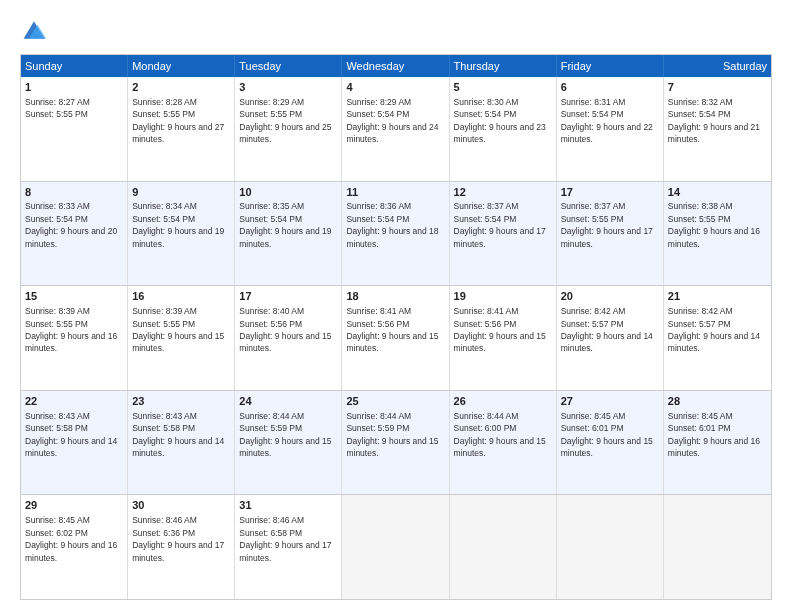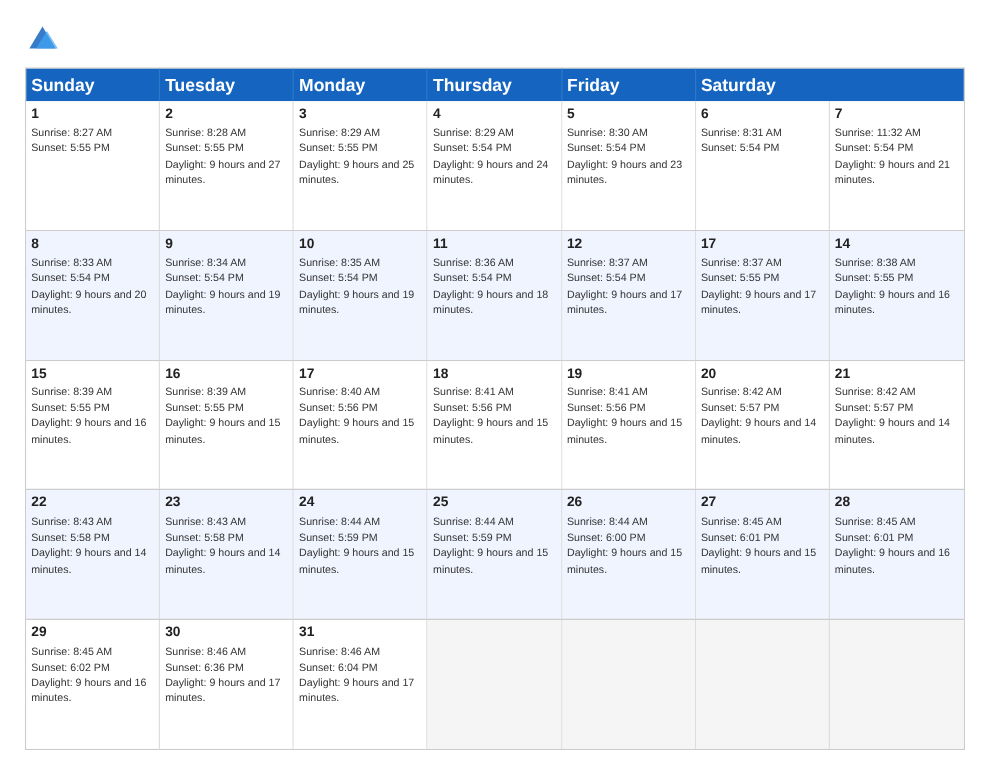--- a/index.html
+++ b/index.html
@@ -59,27 +59,27 @@
       flex-direction: column;
       border: 1px solid #ccc;
     }
     .calendar-header {
       display: grid;
       grid-template-columns: repeat(7, 1fr);
       background: #1565c0;
     }
     .calendar-header-cell {
       color: #fff;
-      font-size: 14px;
-      font-weight: bold;
+      font-size: 11px;
+      font-weight: normal;
       padding: 5px 4px;
       text-align: left;
       border-right: 1px solid #2979c8;
     }
-    .calendar-header-cell:last-child { border-right: none; }
+    .calendar-header-cell:last-child { border-right: none; text-align: right; }
     .calendar-body {
       flex: 1;
       display: flex;
       flex-direction: column;
     }
     .calendar-row {
       display: grid;
       grid-template-columns: repeat(7, 1fr);
       flex: 1;
       border-top: 1px solid #ccc;
@@ -128,22 +128,23 @@
     </div>
     <div class="title-block">
       <div class="main-title"></div>
       <div class="subtitle"></div>
     </div>
   </div>
 
   <div class="calendar">
     <div class="calendar-header">
     <div class="calendar-header-cell">Sunday</div>
+        <div class="calendar-header-cell">Monday</div>
         <div class="calendar-header-cell">Tuesday</div>
-        <div class="calendar-header-cell">Monday</div>
+        <div class="calendar-header-cell">Wednesday</div>
         <div class="calendar-header-cell">Thursday</div>
         <div class="calendar-header-cell">Friday</div>
         <div class="calendar-header-cell">Saturday</div>
       </div>
     <div class="calendar-body">
     <div class="calendar-row">
           <div class="cell">
           <span class="cell-day">1</span>
           <span class="cell-info">Sunrise: 8:27 AM</span><br>
           <span class="cell-info">Sunset: 5:55 PM</span><br>
@@ -169,24 +170,25 @@
           <div class="cell">
           <span class="cell-day">5</span>
           <span class="cell-info">Sunrise: 8:30 AM</span><br>
           <span class="cell-info">Sunset: 5:54 PM</span><br>
           <span class="cell-info">Daylight: 9 hours and 23 minutes.</span>
         </div>
           <div class="cell">
           <span class="cell-day">6</span>
           <span class="cell-info">Sunrise: 8:31 AM</span><br>
           <span class="cell-info">Sunset: 5:54 PM</span><br>
+          <span class="cell-info">Daylight: 9 hours and 22 minutes.</span>
         </div>
           <div class="cell">
           <span class="cell-day">7</span>
-          <span class="cell-info">Sunrise: 11:32 AM</span><br>
+          <span class="cell-info">Sunrise: 8:32 AM</span><br>
           <span class="cell-info">Sunset: 5:54 PM</span><br>
           <span class="cell-info">Daylight: 9 hours and 21 minutes.</span>
         </div>
         </div>
         <div class="calendar-row">
           <div class="cell">
           <span class="cell-day">8</span>
           <span class="cell-info">Sunrise: 8:33 AM</span><br>
           <span class="cell-info">Sunset: 5:54 PM</span><br>
           <span class="cell-info">Daylight: 9 hours and 20 minutes.</span>
@@ -325,21 +327,21 @@
         </div>
           <div class="cell">
           <span class="cell-day">30</span>
           <span class="cell-info">Sunrise: 8:46 AM</span><br>
           <span class="cell-info">Sunset: 6:36 PM</span><br>
           <span class="cell-info">Daylight: 9 hours and 17 minutes.</span>
         </div>
           <div class="cell">
           <span class="cell-day">31</span>
           <span class="cell-info">Sunrise: 8:46 AM</span><br>
-          <span class="cell-info">Sunset: 6:04 PM</span><br>
+          <span class="cell-info">Sunset: 6:58 PM</span><br>
           <span class="cell-info">Daylight: 9 hours and 17 minutes.</span>
         </div>
           <div class="cell empty"></div>
           <div class="cell empty"></div>
           <div class="cell empty"></div>
           <div class="cell empty"></div>
         </div>
       </div>
   </div>
 </div>

